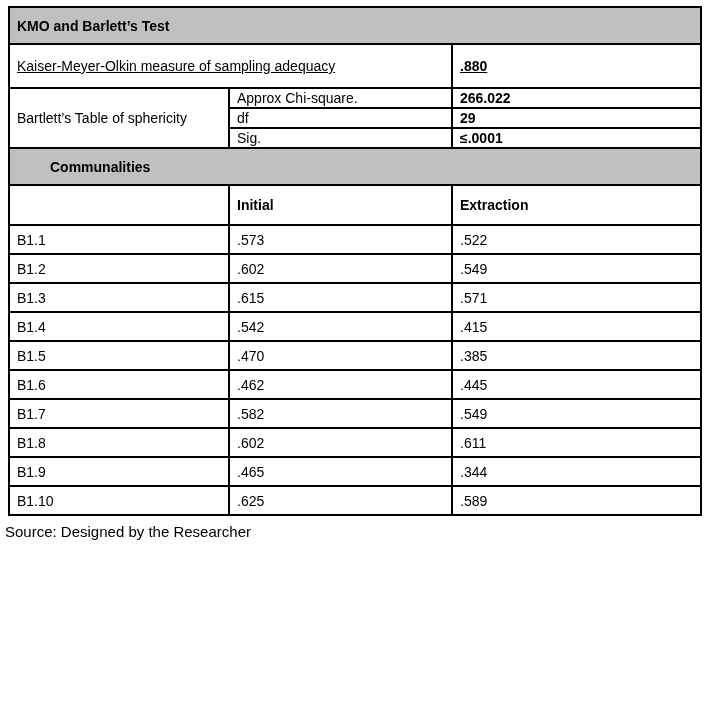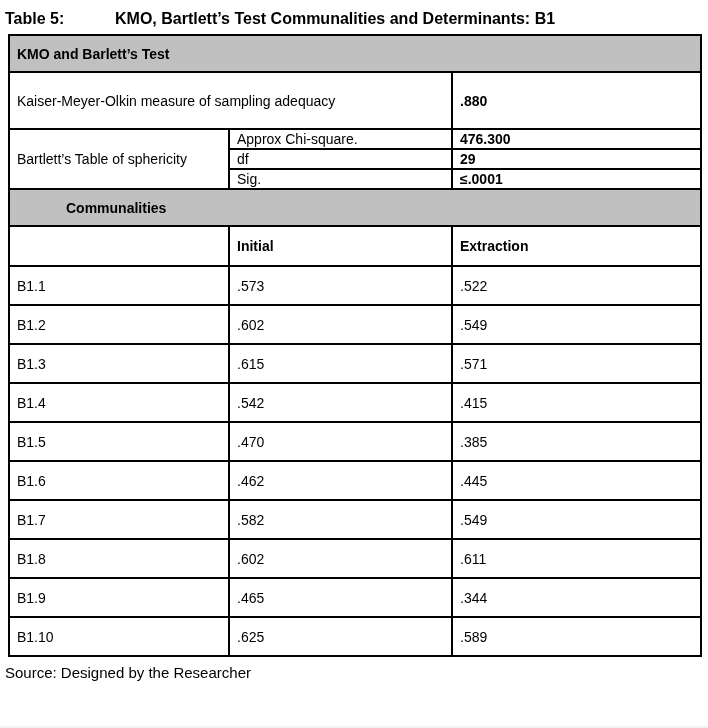--- a/index.html
+++ b/index.html
@@ -47,69 +47,65 @@
     overflow: hidden;
     white-space: nowrap;
     margin-left: 36px;
   }
   tr.section-header td {
     background: var(--header-bg, #c0c0c0);
     font-weight: bold;
     height: 37px;
   }
   tr.section-header td.indent {
-    padding-left: 56px;
+    padding-left: 40px;
   }
-  tr.kmo-row td { height: 57px; }
+  tr.kmo-row td { height: 44px; text-decoration: underline; }
   tr.bartlett-row td { height: 20px; }
   tr.col-header-row td { height: 40px; font-weight: bold; }
-  tr.data-row td { height: 39px; }
+  tr.data-row td { height: 29px; }
   td.value-bold { font-weight: bold; }
   .source-line {
     margin: 7px 15px 0 5px;
     font-size: 15px;
     line-height: 18px;
   }
   .bottom-edge {
     position: absolute;
     left: 0;
     bottom: 0;
     width: 708px;
     height: 2px;
     background: #f2f2f2;
   }
 </style>
 </head>
 <body>
 
 <div class="page">
 
-  <div class="title-row">
-    <span class="title-label">Table 5:</span>
-    <span class="title-heading">KMO, Bartlett’s Test Communalities and Determinants: B1</span>
-  </div>
 
   <table class="stats-table">
     <colgroup>
       <col style="width:220px">
       <col style="width:223px">
       <col style="width:249px">
     </colgroup>
     <tbody>
       <tr class="section-header">
         <td colspan="3">KMO and Barlett’s Test</td>
       </tr>
       <tr class="kmo-row">
         <td colspan="2">Kaiser-Meyer-Olkin measure of sampling adequacy</td>
         <td class="value-bold">.880</td>
       </tr>
       <tr class="bartlett-row">
         <td rowspan="3">Bartlett’s Table of sphericity</td>
         <td>Approx Chi-square.</td>
-        <td class="value-bold">476.300</td>
+        <td class="value-bold">266.022</td>
       </tr>
       <tr class="bartlett-row">
         <td>df</td>
         <td class="value-bold">29</td>
       </tr>
       <tr class="bartlett-row">
         <td>Sig.</td>
         <td class="value-bold">≤.0001</td>
       </tr>
       <tr class="section-header">

